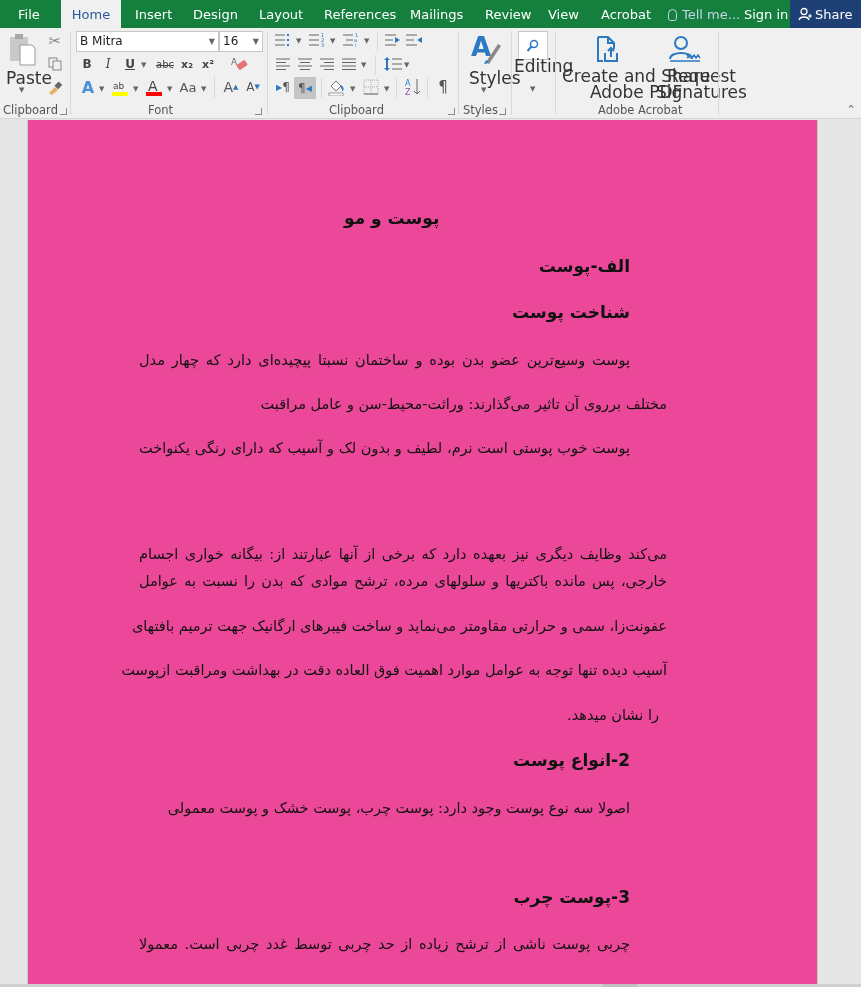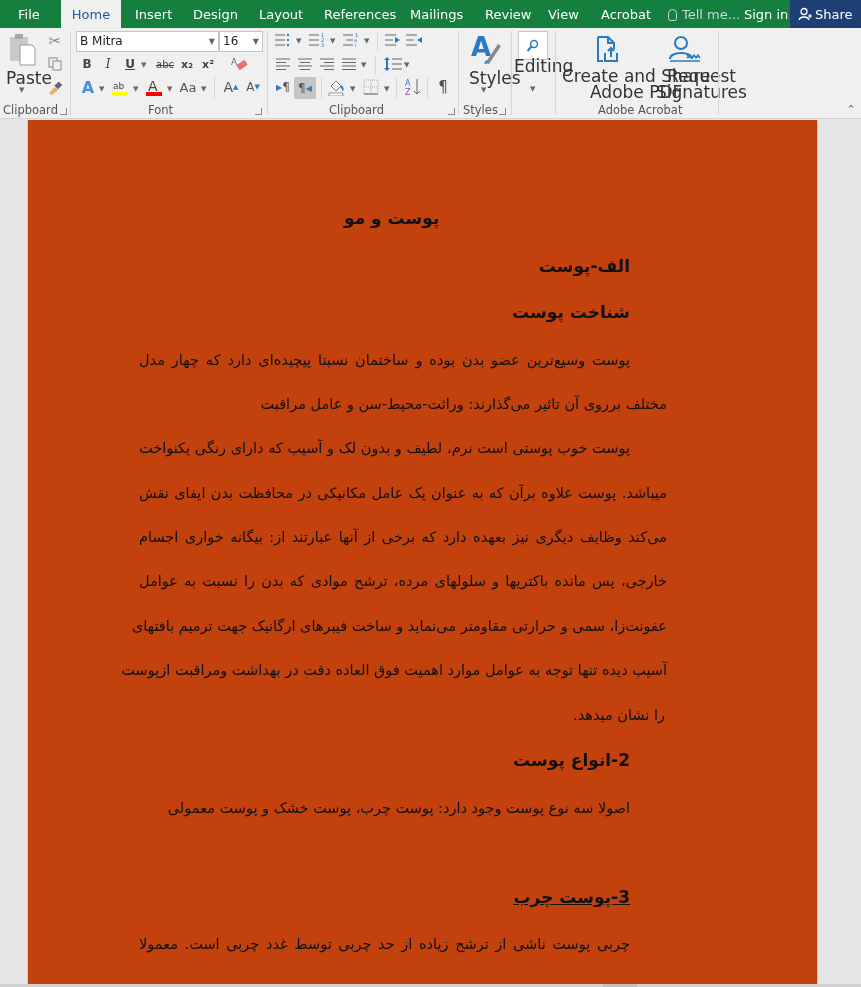--- a/index.html
+++ b/index.html
@@ -12,21 +12,21 @@
   .ribbon { position: absolute; left: 0; top: 28px; width: 861px; height: 91px; background: #f0f0f0; border-bottom: 1px solid #d5d5d5; font-size: 12px; color: #444; }
   .group-label { position: absolute; top: 75px; font-size: 11.5px; color: #555; white-space: nowrap; }
   .sep { position: absolute; top: 3px; width: 1px; height: 84px; background: #d8d8d8; }
   .btn-label { position: absolute; font-size: 17px; color: #333; text-align: center; white-space: nowrap; }
   .icon { position: absolute; display: flex; align-items: center; justify-content: center; color: #555; font-size: 12px; cursor: pointer; }
   .launcher { position: absolute; width: 7px; height: 7px; border-right: 1px solid #888; border-bottom: 1px solid #888; }
   .combo { position: absolute; background: #fff; border: 1px solid #c6c6c6; height: 21px; font-size: 12px; line-height: 19px; padding-left: 3px; color: #222; }
   .combo .arrow { position: absolute; right: 3px; top: 0; font-size: 8px; color: #666; }
   .dd { font-size: 7px; color: #666; position: absolute; }
   .workspace { position: absolute; left: 0; top: 120px; width: 861px; height: 864px; background: #e6e6e6; }
-  .page { position: absolute; left: 27px; top: 0; width: 791px; height: 864px; background: #c2410c; border-left: 1px solid #c8c8c8; border-right: 1px solid #c8c8c8; }
+  .page { position: absolute; left: 27px; top: 0; width: 791px; height: 864px; background: #ec4899; border-left: 1px solid #c8c8c8; border-right: 1px solid #c8c8c8; }
   .doc-text { position: absolute; direction: rtl; font-family: "DejaVu Sans", sans-serif; color: #111; white-space: nowrap; }
   .h { font-weight: bold; font-size: 17px; }
   .p { font-size: 14.5px; }
   .statusbar { position: absolute; left: 0; top: 984px; width: 861px; height: 3px; background: #d0d0d0; }
 </style>
 </head>
 <body>
 
 <div class="tabbar">
   <div class="tab" style="left:18px;">File</div>
@@ -341,30 +341,29 @@
 <div class="workspace">
   <div class="page">
     <div class="doc-text h" style="left:316px;top:88px;">پوست و مو</div>
     <div class="doc-text h" style="right:187px;top:136px;">الف-پوست</div>
     <div class="doc-text h" style="right:187px;top:182px;">شناخت پوست</div>
 
     <div class="doc-text p" style="right:187px;left:111px;top:232px;text-align:justify;text-align-last:justify;">پوست وسیع‌ترین عضو بدن بوده و ساختمان نسبتا پیچیده‌ای دارد که چهار مدل</div>
     <div class="doc-text p" style="right:150px;top:276px;">مختلف برروی آن تاثیر می‌گذارند: وراثت-محیط-سن و عامل مراقبت</div>
 
     <div class="doc-text p" style="right:187px;left:111px;top:320px;text-align:justify;text-align-last:justify;">پوست خوب پوستی است نرم، لطیف و بدون لک و آسیب که دارای رنگی یکنواخت</div>
-    <div class="doc-text p" style="right:150px;left:111px;top:365px;text-align:justify;text-align-last:justify;">میباشد. پوست علاوه برآن که به عنوان یک عامل مکانیکی در محافظت بدن ایفای نقش</div>
-    <div class="doc-text p" style="right:150px;left:111px;top:409px;text-align:justify;text-align-last:justify;">می‌کند وظایف دیگری نیز بعهده دارد که برخی از آنها عبارتند از: بیگانه خواری اجسام</div>
+    <div class="doc-text p" style="right:150px;left:111px;top:426px;text-align:justify;text-align-last:justify;">می‌کند وظایف دیگری نیز بعهده دارد که برخی از آنها عبارتند از: بیگانه خواری اجسام</div>
     <div class="doc-text p" style="right:150px;left:111px;top:498px;text-align:justify;text-align-last:justify;">عفونت‌زا، سمی و حرارتی مقاومتر می‌نماید و ساخت فیبرهای ارگانیک جهت ترمیم بافتهای</div>
     <div class="doc-text p" style="right:150px;left:111px;top:453px;text-align:justify;text-align-last:justify;">خارجی، پس مانده باکتریها و سلولهای مرده، ترشح موادی که بدن را نسبت به عوامل</div>
     <div class="doc-text p" style="right:150px;left:111px;top:542px;text-align:justify;text-align-last:justify;">آسیب دیده تنها توجه به عوامل موارد اهمیت فوق العاده دقت در بهداشت ومراقبت ازپوست</div>
-    <div class="doc-text p" style="right:152px;top:587px;text-align:right;">را نشان میدهد.</div>
+    <div class="doc-text p" style="right:158px;top:587px;text-align:right;">را نشان میدهد.</div>
 
     <div class="doc-text h" style="right:187px;top:630px;">2-انواع پوست</div>
     <div class="doc-text p" style="right:187px;top:680px;">اصولا سه نوع پوست وجود دارد: پوست چرب، پوست خشک و پوست معمولی</div>
 
-    <div class="doc-text h" style="right:187px;top:767px;text-decoration:underline;">3-پوست چرب</div>
+    <div class="doc-text h" style="right:187px;top:767px;">3-پوست چرب</div>
     <div class="doc-text p" style="right:187px;left:111px;top:816px;text-align:justify;text-align-last:justify;">چربی پوست ناشی از ترشح زیاده از حد چربی توسط غدد چربی است. معمولا</div>
   </div>
 </div>
 
 <div class="statusbar">
   <div style="position:absolute;left:603px;top:0;width:34px;height:3px;background:#c0c0c0;"></div>
 </div>
 
 </body></html>

